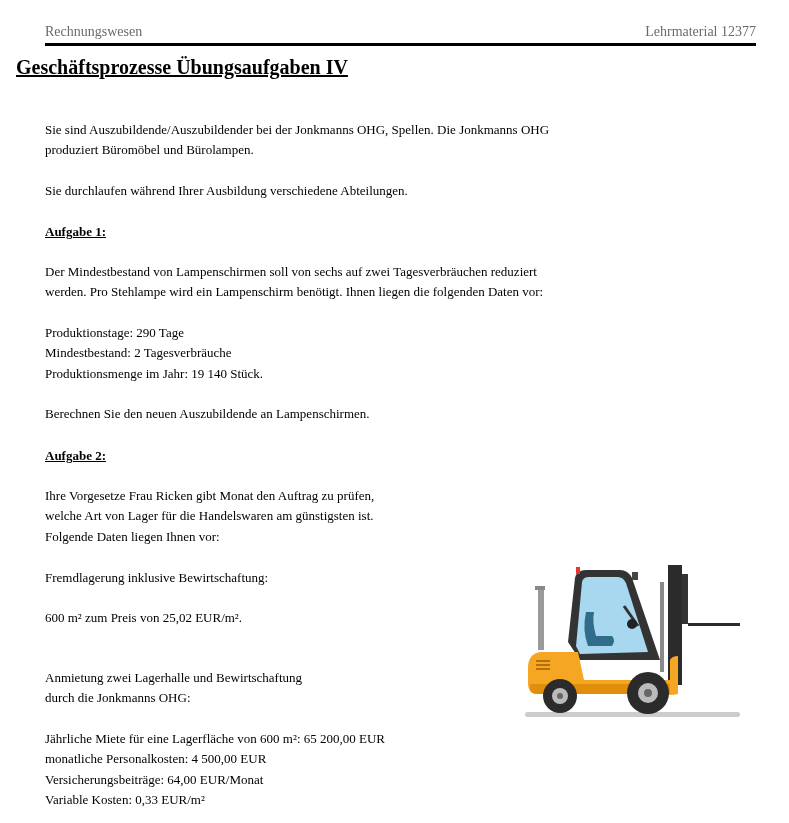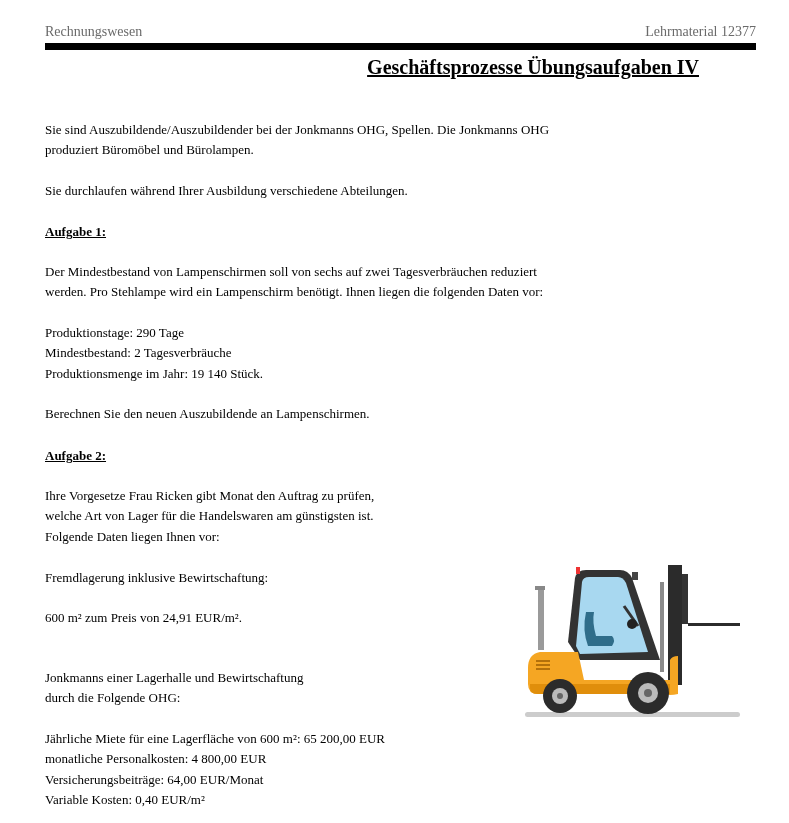--- a/index.html
+++ b/index.html
@@ -1,22 +1,22 @@
 <!DOCTYPE html>
 <html><head>
 <meta charset="utf-8">
 <style>
   html, body { margin: 0; padding: 0; background: #ffffff; }
   body { width: 789px; height: 823px; position: relative; overflow: hidden;
          font-family: "Liberation Serif", "DejaVu Serif", serif; color: #000; }
   .header { position: absolute; left: 45px; top: 24px; width: 711px; height: 19px;
-            border-bottom: 7px solid #000000; font-size: 14px; color: #6a6a6a; }
+            border-bottom: 3px solid #000000; font-size: 14px; color: #6a6a6a; }
   .header .left { position: absolute; left: 0; top: 0; }
   .header .right { position: absolute; right: 0; top: 0; }
-  .title { position: absolute; left: 8px; width: 691px; top: 56px; text-align: right;
+  .title { position: absolute; left: 16px; width: 691px; top: 56px; text-align: left;
            font-weight: bold; font-size: 20px; text-decoration: underline; }
   .p { position: absolute; left: 45px; font-size: 13px; line-height: 20.5px; white-space: nowrap; }
   .h { font-weight: bold; text-decoration: underline; }
   .forklift { position: absolute; left: 520px; top: 560px; width: 225px; height: 162px; }
 </style>
 </head>
 <body>
 
 <div class="header">
   <span class="left">Rechnungswesen</span>
@@ -35,27 +35,27 @@
 <div class="p" style="top:323px">Produktionstage: 290 Tage</div>
 <div class="p" style="top:343px">Mindestbestand: 2 Tagesverbräuche</div>
 <div class="p" style="top:364px">Produktionsmenge im Jahr: 19 140 Stück.</div>
 <div class="p" style="top:404px">Berechnen Sie den neuen Auszubildende an Lampenschirmen.</div>
 
 <div class="p h" style="top:446px">Aufgabe 2:</div>
 <div class="p" style="top:486px">Ihre Vorgesetze Frau Ricken gibt Monat den Auftrag zu prüfen,</div>
 <div class="p" style="top:506px">welche Art von Lager für die Handelswaren am günstigsten ist.</div>
 <div class="p" style="top:527px">Folgende Daten liegen Ihnen vor:</div>
 <div class="p" style="top:568px">Fremdlagerung inklusive Bewirtschaftung:</div>
-<div class="p" style="top:608px">600 m² zum Preis von 24,91 EUR/m².</div>
-<div class="p" style="top:668px">Jonkmanns einer Lagerhalle und Bewirtschaftung</div>
-<div class="p" style="top:688px">durch die Folgende OHG:</div>
+<div class="p" style="top:608px">600 m² zum Preis von 25,02 EUR/m².</div>
+<div class="p" style="top:668px">Anmietung zwei Lagerhalle und Bewirtschaftung</div>
+<div class="p" style="top:688px">durch die Jonkmanns OHG:</div>
 <div class="p" style="top:729px">Jährliche Miete für eine Lagerfläche von 600 m²: 65 200,00 EUR</div>
-<div class="p" style="top:749px">monatliche Personalkosten: 4 800,00 EUR</div>
+<div class="p" style="top:749px">monatliche Personalkosten: 4 500,00 EUR</div>
 <div class="p" style="top:770px">Versicherungsbeiträge: 64,00 EUR/Monat</div>
-<div class="p" style="top:790px">Variable Kosten: 0,40 EUR/m²</div>
+<div class="p" style="top:790px">Variable Kosten: 0,33 EUR/m²</div>
 
 <div class="forklift">
   <svg width="225" height="162" viewBox="0 0 225 162" xmlns="http://www.w3.org/2000/svg">
 
     <rect x="5" y="152" width="215" height="5" rx="2.5" fill="#cccccc"></rect>
 
     <rect x="18" y="28" width="6" height="62" fill="#9a9a9a"></rect>
     <rect x="15" y="26" width="10" height="4" fill="#888"></rect>
 
     <rect x="148" y="5" width="14" height="120" fill="#2b2b2b"></rect>

